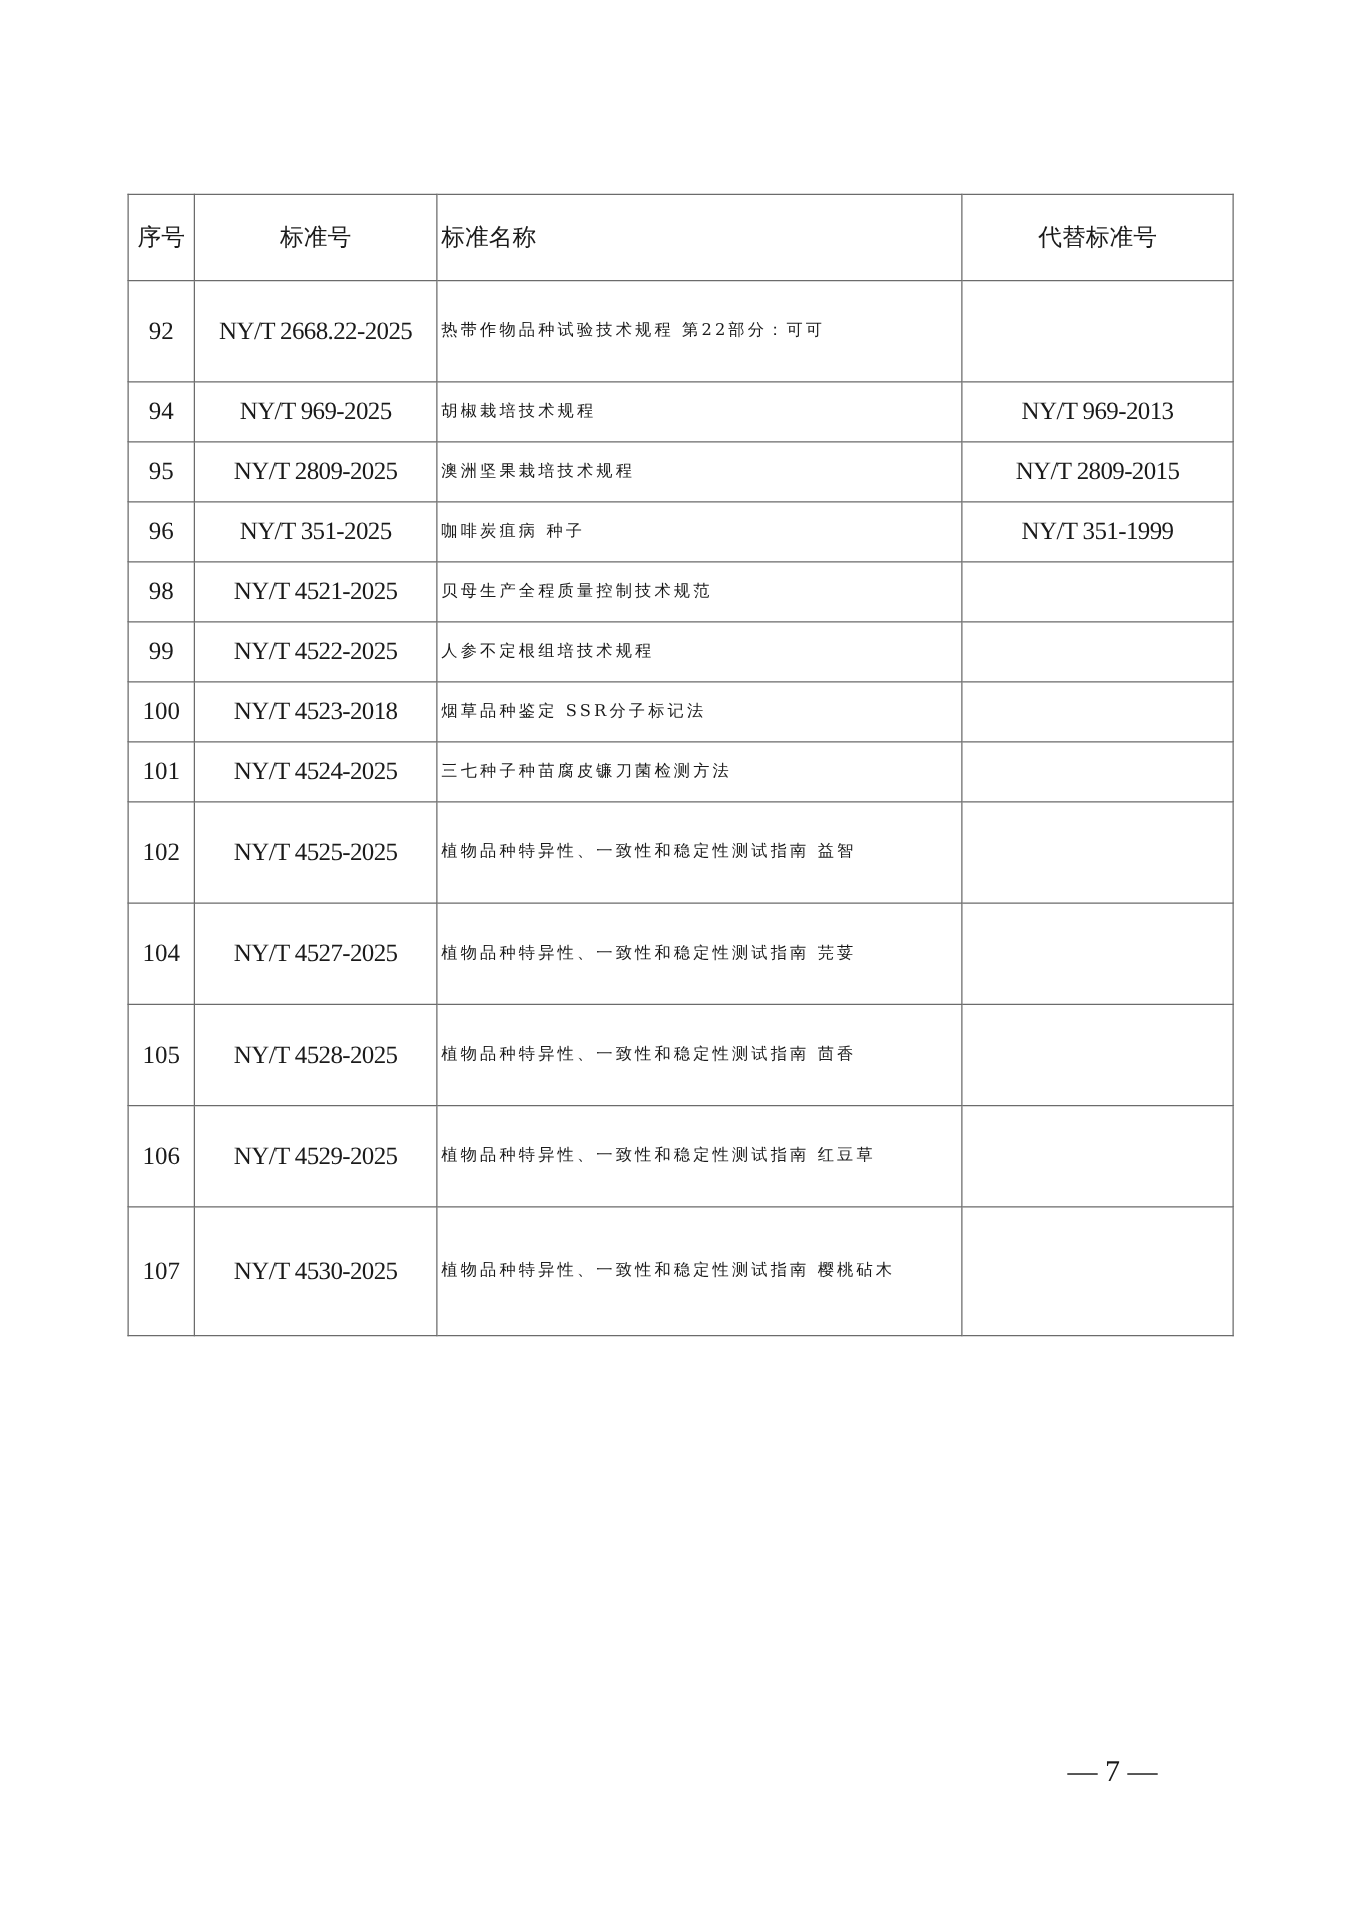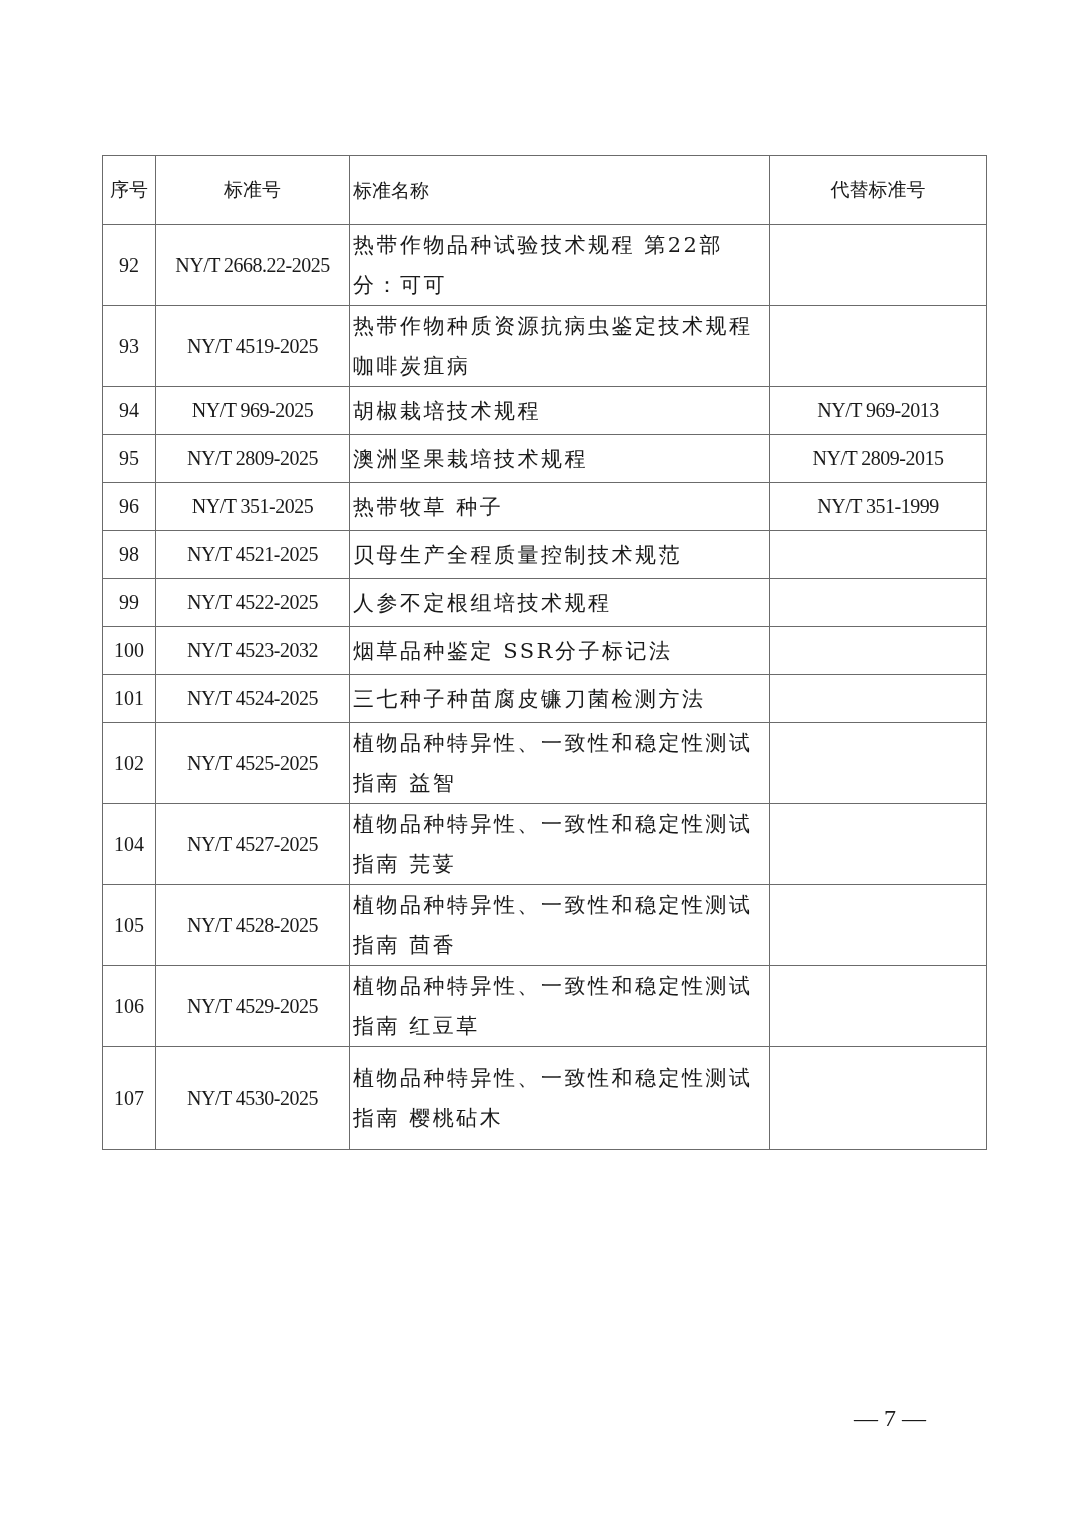--- a/index.html
+++ b/index.html
@@ -15,21 +15,21 @@
     #std-table th, #std-table td {
       border: 1.5px solid #6b6b6b; padding: 0; vertical-align: middle;
     }
     #std-table th {
       font-family: "DejaVu Sans", "Liberation Sans", sans-serif;
       font-weight: normal; font-size: 19px; text-align: center; height: 68px;
       letter-spacing: 0px;
     }
     .c-no { width: 52px; text-align: center; font-family: "Liberation Serif", serif; font-size: 20px; margin-left: 24px; }
     .c-code { width: 193px; text-align: center; font-family: "Liberation Serif", serif; font-size: 20px; white-space: nowrap; letter-spacing: -0.5px; }
-    .c-name { width: 414px; text-align: left; padding-left: 3px !important; padding-right: 2px !important; font-size: 21px; line-height: 40px; letter-spacing: 2.5px; word-break: break-all; }
+    .c-name { width: 414px; text-align: left; padding-left: 3px !important; padding-right: 2px !important; font-size: 13px; line-height: 40px; letter-spacing: 2.5px; word-break: break-all; }
     .c-rep { width: 216px; text-align: center; font-family: "Liberation Serif", serif; font-size: 20px; white-space: nowrap; letter-spacing: -0.5px; }
     tr.r1 td { height: 47px; }
     tr.r2 td { height: 80px; }
     tr.r2.last td { height: 102px; }
     #page-number {
       position: absolute; left: 840px; top: 1405px; width: 100px; text-align: center;
       font-family: "Liberation Serif", serif; font-size: 24px; color: #1a1a1a;
     }
   </style>
 </head>
@@ -44,59 +44,53 @@
       <th class="c-rep" style="font-family:'DejaVu Sans','Liberation Sans',sans-serif;font-size:19px;letter-spacing:0;">代替标准号</th>
     </tr>
   </thead>
   <tbody id="tbody">
       <tr class="r2">
         <td class="c-no">92</td>
         <td class="c-code">NY/T 2668.22-2025</td>
         <td class="c-name">热带作物品种试验技术规程 第22部分：可可</td>
         <td class="c-rep"></td>
       </tr>
-      <tr class="r2">
-        <td class="c-no">93</td>
-        <td class="c-code">NY/T 4519-2025</td>
-        <td class="c-name">热带作物种质资源抗病虫鉴定技术规程 咖啡炭疽病</td>
-        <td class="c-rep"></td>
-      </tr>
       <tr class="r1">
         <td class="c-no">94</td>
         <td class="c-code">NY/T 969-2025</td>
         <td class="c-name">胡椒栽培技术规程</td>
         <td class="c-rep">NY/T 969-2013</td>
       </tr>
       <tr class="r1">
         <td class="c-no">95</td>
         <td class="c-code">NY/T 2809-2025</td>
         <td class="c-name">澳洲坚果栽培技术规程</td>
         <td class="c-rep">NY/T 2809-2015</td>
       </tr>
       <tr class="r1">
         <td class="c-no">96</td>
         <td class="c-code">NY/T 351-2025</td>
-        <td class="c-name">热带牧草 种子</td>
+        <td class="c-name">咖啡炭疽病 种子</td>
         <td class="c-rep">NY/T 351-1999</td>
       </tr>
       <tr class="r1">
         <td class="c-no">98</td>
         <td class="c-code">NY/T 4521-2025</td>
         <td class="c-name">贝母生产全程质量控制技术规范</td>
         <td class="c-rep"></td>
       </tr>
       <tr class="r1">
         <td class="c-no">99</td>
         <td class="c-code">NY/T 4522-2025</td>
         <td class="c-name">人参不定根组培技术规程</td>
         <td class="c-rep"></td>
       </tr>
       <tr class="r1">
         <td class="c-no">100</td>
-        <td class="c-code">NY/T 4523-2032</td>
+        <td class="c-code">NY/T 4523-2018</td>
         <td class="c-name">烟草品种鉴定 SSR分子标记法</td>
         <td class="c-rep"></td>
       </tr>
       <tr class="r1">
         <td class="c-no">101</td>
         <td class="c-code">NY/T 4524-2025</td>
         <td class="c-name">三七种子种苗腐皮镰刀菌检测方法</td>
         <td class="c-rep"></td>
       </tr>
       <tr class="r2">

